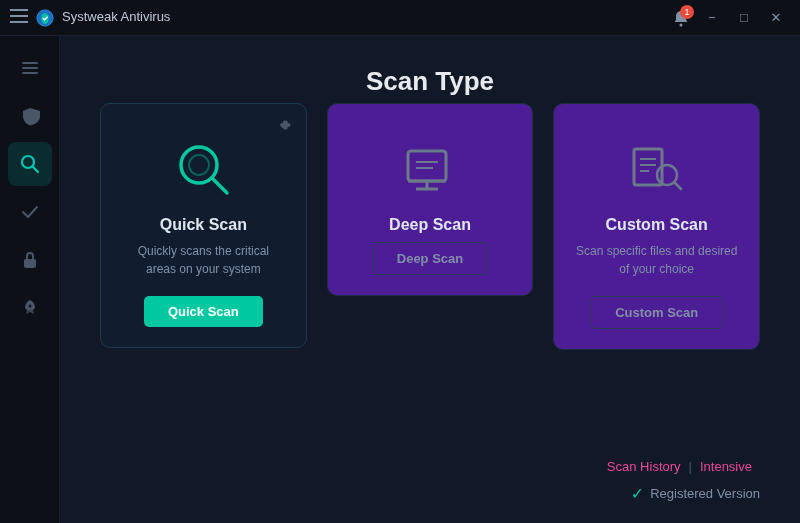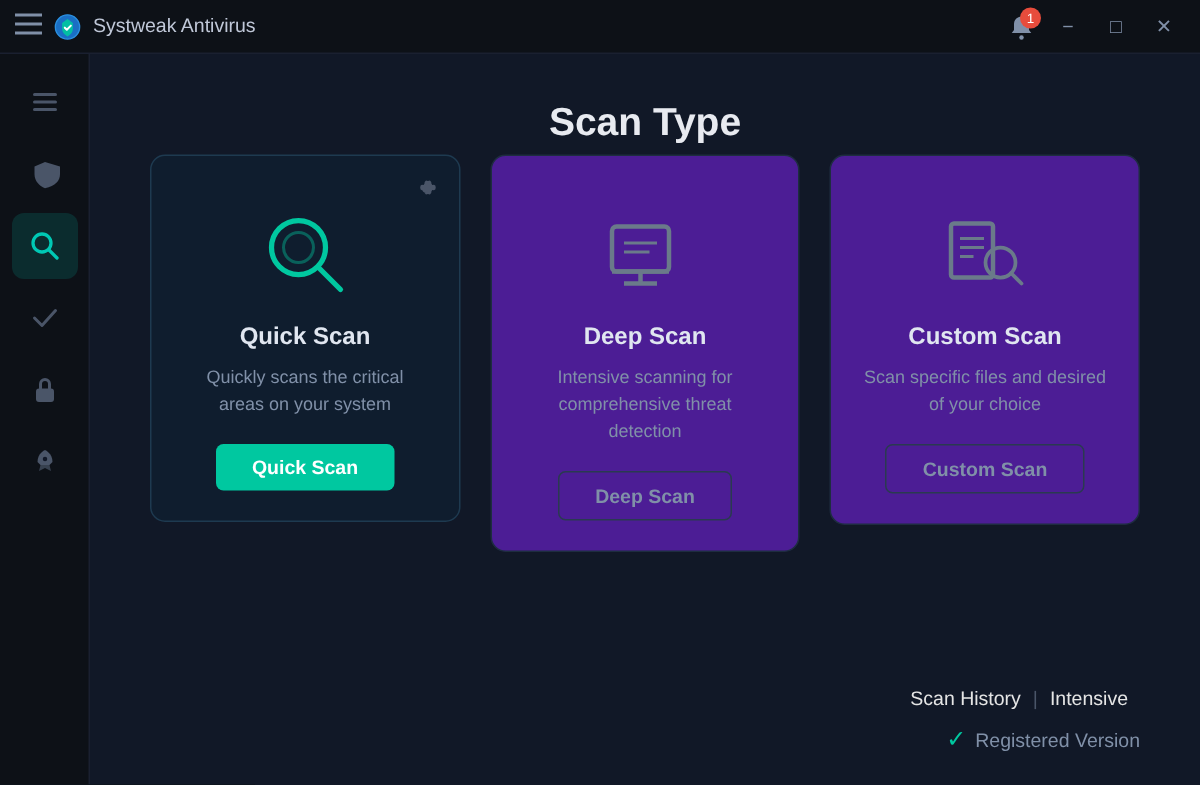--- a/index.html
+++ b/index.html
@@ -228,21 +228,21 @@
     .footer {
       margin-top: auto;
       display: flex;
       justify-content: flex-end;
       align-items: center;
       gap: 0;
       padding-top: 10px;
     }
     .footer-link {
       font-size: 13px;
-      color: #e5e5e5;
+      color: #ec4899;
       cursor: pointer;
       padding: 4px 8px;
     }
     .footer-divider {
       color: #4a5568;
       font-size: 13px;
     }
 
     .registered {
       display: flex;
@@ -362,21 +362,20 @@
           <svg width="65" height="65" viewBox="0 0 65 65" fill="none">
             <rect x="10" y="14" width="38" height="30" rx="3" stroke="#6a7a8a" stroke-width="3"></rect>
             <line x1="10" y1="44" x2="48" y2="44" stroke="#6a7a8a" stroke-width="3"></line>
             <line x1="29" y1="44" x2="29" y2="52" stroke="#6a7a8a" stroke-width="3"></line>
             <line x1="18" y1="52" x2="40" y2="52" stroke="#6a7a8a" stroke-width="3"></line>
             <line x1="18" y1="25" x2="40" y2="25" stroke="#6a7a8a" stroke-width="2"></line>
             <line x1="18" y1="31" x2="35" y2="31" stroke="#6a7a8a" stroke-width="2"></line>
           </svg>
         </div>
         <div class="scan-card-title">Deep Scan</div>
-        <div class="scan-card-desc">Intensive scanning for comprehensive threat detection</div>
         <button class="scan-btn secondary">Deep Scan</button>
       </div>
 
       <div class="scan-card">
         <div class="scan-icon-wrap">
           <svg width="65" height="65" viewBox="0 0 65 65" fill="none">
             <rect x="10" y="12" width="28" height="36" rx="2" stroke="#6a7a8a" stroke-width="3"></rect>
             <line x1="16" y1="22" x2="32" y2="22" stroke="#6a7a8a" stroke-width="2"></line>
             <line x1="16" y1="28" x2="32" y2="28" stroke="#6a7a8a" stroke-width="2"></line>
             <line x1="16" y1="34" x2="25" y2="34" stroke="#6a7a8a" stroke-width="2"></line>

